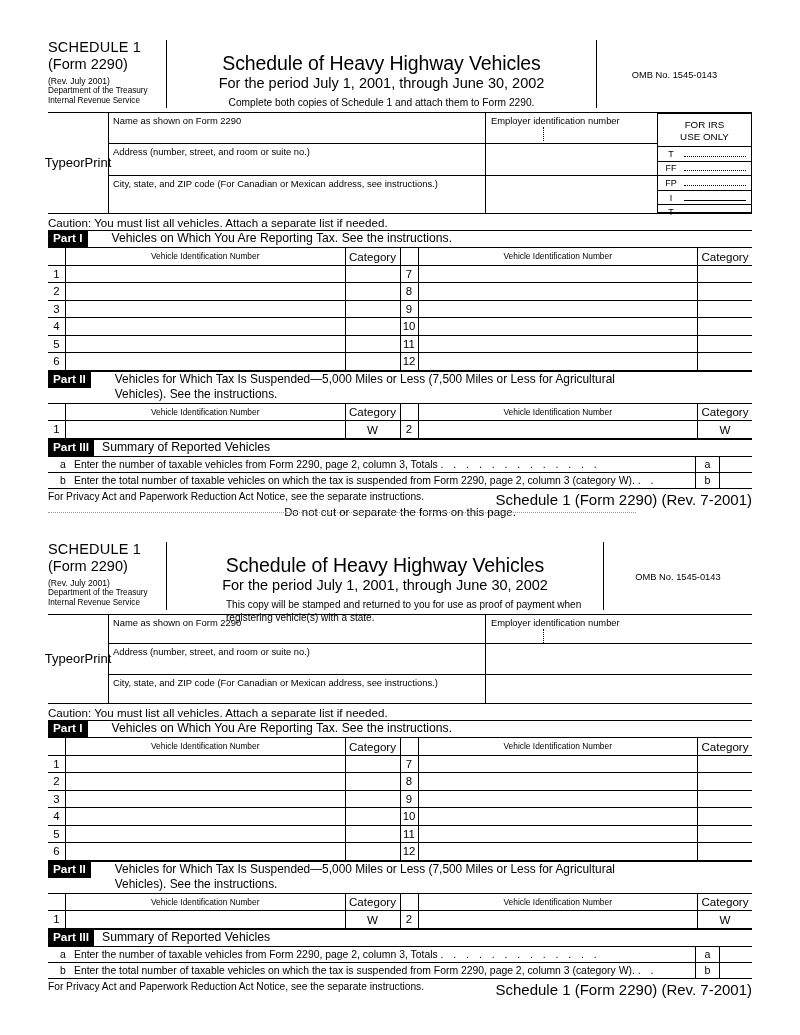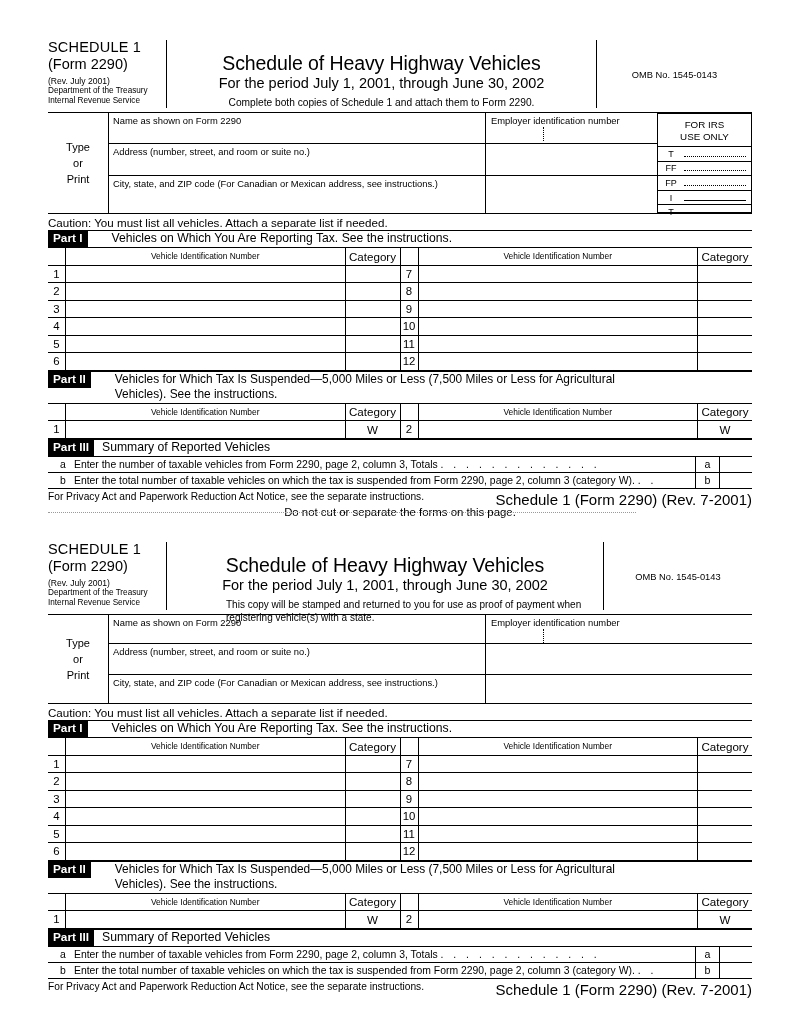--- a/index.html
+++ b/index.html
@@ -51,22 +51,22 @@
   #copy1 .omb { right: 0; width: 155px; }
   #copy2 .omb { right: 0; width: 148px; }
 
   
   .entity { position: relative; border-top: 1.3px solid #000; }
   .ent-rows { position: relative; height: 100px; border-bottom: 1.3px solid #000; }
   #copy2 .ent-rows { height: 88px; }
 
   .typeprint {
     position: absolute; left: 0; top: 0; bottom: 0; width: 60px;
-    display: flex; flex-direction: column; align-items: center; justify-content: center;
-    font-size: 11px; line-height: 16px;
+    display: flex; align-items: center; justify-content: center;
+    font-size: 13px; line-height: 16px;
     border-right: 1.1px solid #000;
   }
   .ent-fields { position: absolute; left: 60px; right: 0; top: 0; bottom: 0; }
   .ent-row { position: relative; border-bottom: 1.1px solid #000; }
   .ent-row:last-child { border-bottom: none; }
   .r-name { height: 30px; }
   .r-addr { height: 31px; padding-left: 9px; }
   .r-city { height: 39px; }
   #copy2 .r-name { height: 28px; }
   #copy2 .r-addr { height: 30px; }

